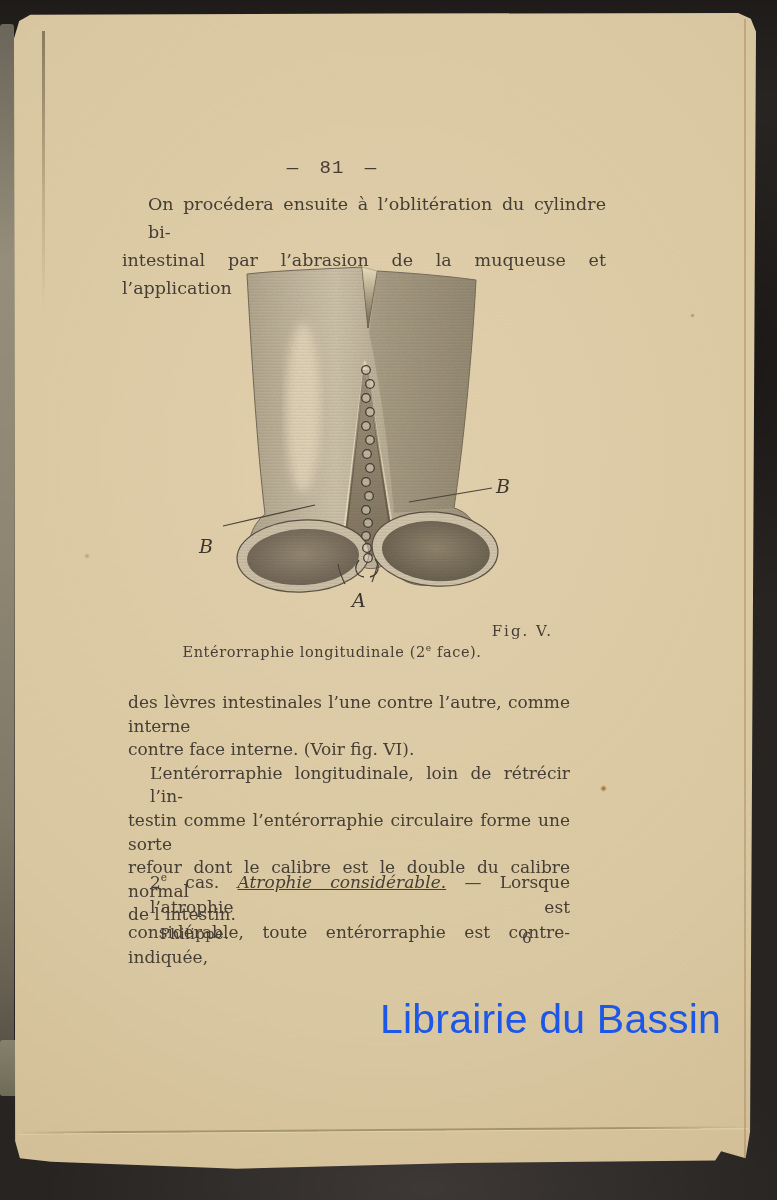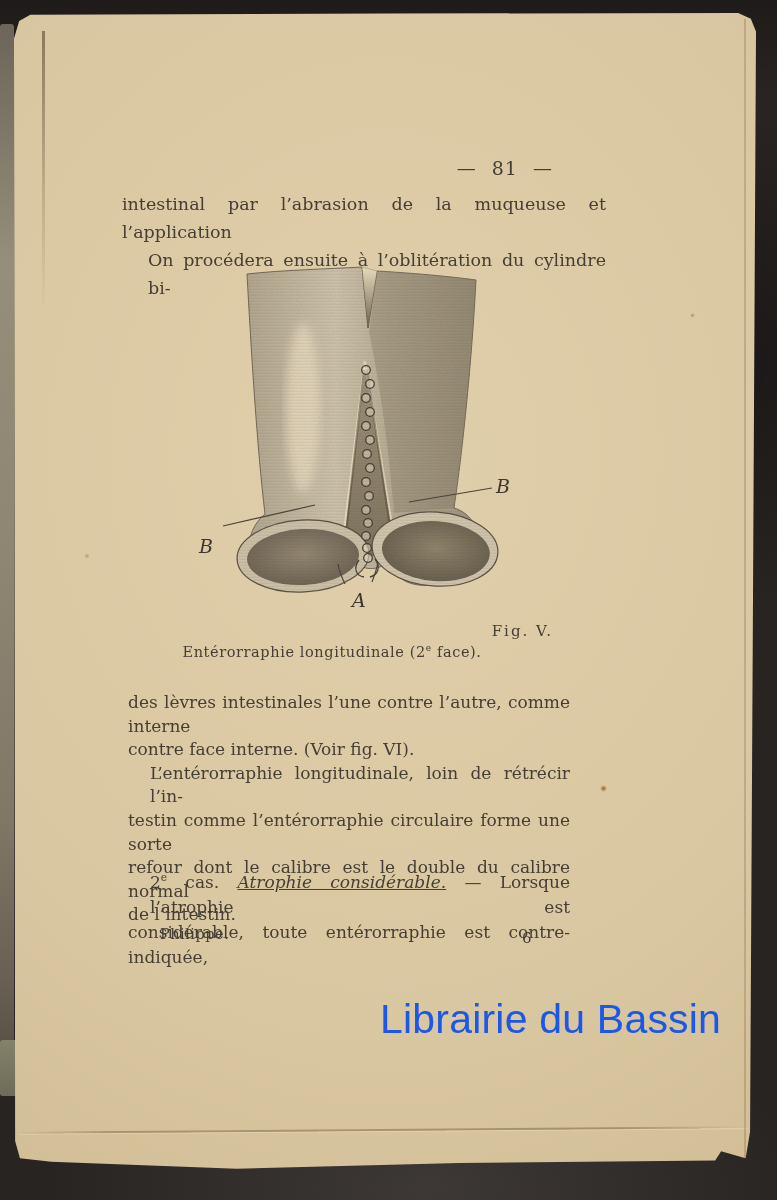--- a/index.html
+++ b/index.html
@@ -40,22 +40,22 @@
     background:linear-gradient(180deg, rgba(75,58,38,.55), rgba(75,58,38,.18) 60%, rgba(75,58,38,0));}
   .crease-bottom{position:absolute;left:4px;top:1116px;width:730px;height:2px;transform:rotate(-0.45deg);
     background:linear-gradient(90deg, rgba(120,95,60,0), rgba(120,95,60,.45) 12%, rgba(120,95,60,.5) 82%, rgba(120,95,60,0));
     box-shadow:0 1px 0 rgba(242,232,202,.4);}
   .edge-right-line{position:absolute;right:10px;top:6px;width:2px;height:1140px;background:rgba(145,112,70,.35);}
   .stain{position:absolute;border-radius:50%;}
   .s1{left:586px;top:772px;width:7px;height:7px;background:radial-gradient(circle,#9a6326,rgba(154,99,38,0) 72%);}
   .s2{left:676px;top:300px;width:5px;height:5px;background:radial-gradient(circle,rgba(130,95,50,.55),rgba(130,95,50,0) 70%);}
   .s3{left:70px;top:540px;width:6px;height:6px;background:radial-gradient(circle,rgba(120,90,50,.4),rgba(120,90,50,0) 70%);}
 
-  .pageno{position:absolute;left:97px;top:144px;width:442px;text-align:right;
-    font-size:19px;word-spacing:8px;letter-spacing:1px;}
+  .pageno{position:absolute;left:97px;top:144px;width:442px;text-align:center;
+    font-size:19px;word-spacing:8px;letter-spacing:1px;font-family:Liberation Mono, monospace;}
   .intro{position:absolute;left:108px;top:177px;width:484px;font-size:17.5px;line-height:28px;}
   .tl{text-align:justify;}
   .tl.j{text-align-last:justify;}
   .ind{padding-left:26px;}
 
   .figure-svg{position:absolute;left:181px;top:245px;}
   .figlabel{position:absolute;left:97px;top:609px;width:442px;text-align:right;
     font-size:15px;letter-spacing:2px;}
   .figcap{position:absolute;left:97px;top:630px;width:442px;text-align:center;
     font-size:14.5px;letter-spacing:.6px;}
@@ -83,22 +83,22 @@
   <div class="crease-left"></div>
   <div class="crease-bottom"></div>
   <div class="edge-right-line"></div>
   <div class="stain s1"></div>
   <div class="stain s2"></div>
   <div class="stain s3"></div>
 
   <div class="pageno">— 81 —</div>
 
   <div class="intro">
+    <div class="tl j ind">On procédera ensuite à l’oblitération du cylindre bi-</div>
     <div class="tl j">intestinal par l’abrasion de la muqueuse et l’application</div>
-    <div class="tl j ind">On procédera ensuite à l’oblitération du cylindre bi-</div>
   </div>
 
   <svg class="figure-svg" width="325" height="357" viewBox="0 0 325 357">
     <defs>
       <linearGradient id="gBody" x1="0" y1="0" x2="1" y2="0">
         <stop offset="0" stop-color="#b6aa92"></stop>
           <stop offset=".38" stop-color="#d2c7af"></stop>
         <stop offset=".62" stop-color="#bcb098"></stop>
           <stop offset="1" stop-color="#a1957e"></stop>
       </linearGradient>

